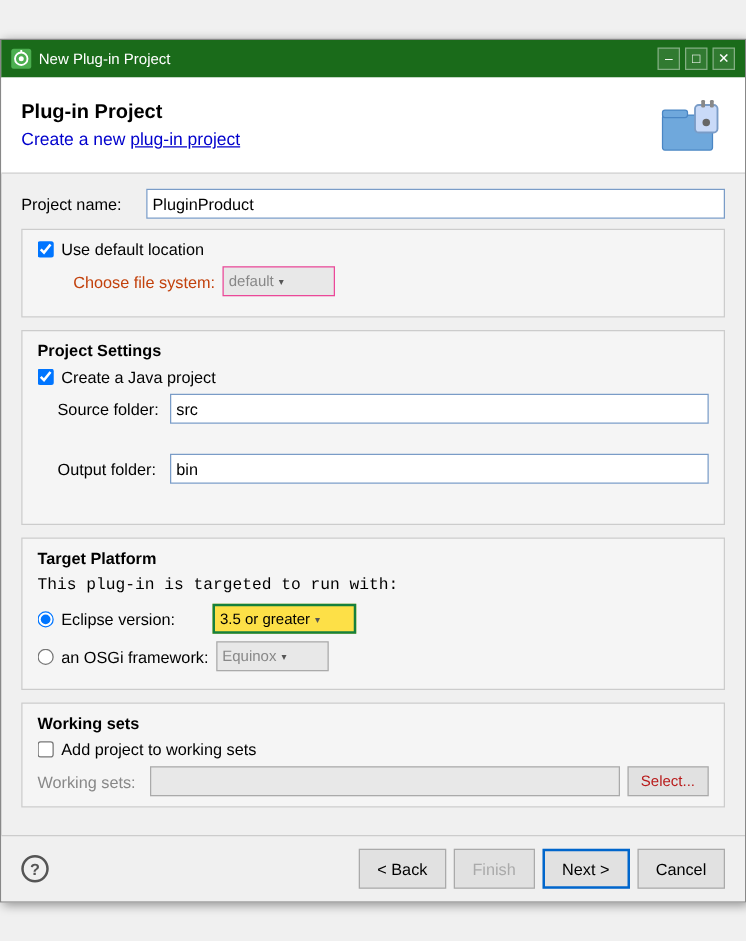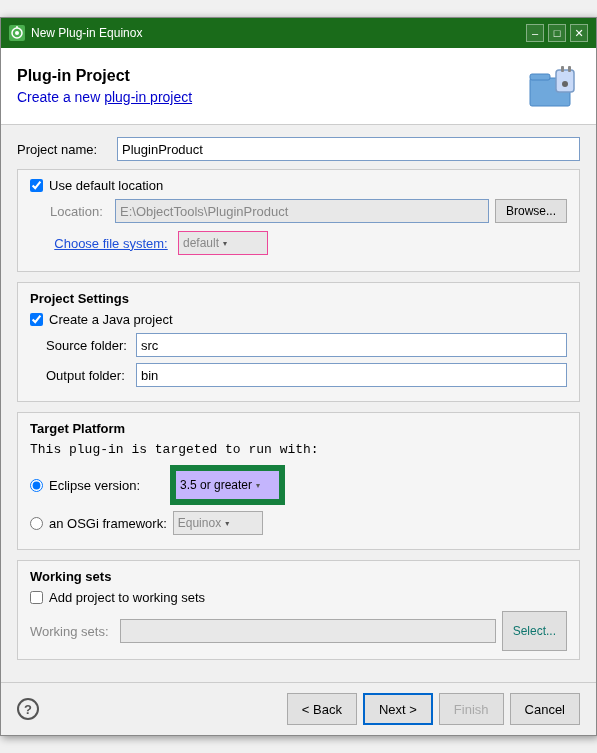--- a/index.html
+++ b/index.html
@@ -150,24 +150,23 @@
       color: #888;
     }
     .filesystem-row {
       display: flex;
       align-items: center;
       margin-bottom: 8px;
       padding-left: 20px;
     }
     .filesystem-label {
       min-width: 128px;
-      color: #1d4ed8;
-      text-align: center;
+      color: #c2410c;
+      text-align: right;
       padding-right: 6px;
-      text-decoration: underline;
     }
     .select-control {
       height: 24px;
       border: 1px solid #ec4899;
       background: #e8e8e8;
       padding: 0 4px;
       font-size: 12px;
       color: #888;
       display: flex;
       align-items: center;
@@ -193,44 +192,44 @@
     }
     .working-sets-box {
       border: 1px solid #ccc;
       padding: 8px 12px;
       margin-bottom: 10px;
       background: #f5f5f5;
     }
     .source-row {
       display: flex;
       align-items: center;
-      margin-bottom: 6px;
+      margin-bottom: 24px;
       padding-left: 16px;
     }
     .source-label {
       min-width: 90px;
       color: #000;
     }
     .radio-row {
       display: flex;
       align-items: center;
       gap: 6px;
       margin-bottom: 6px;
     }
     .radio-row input[type="radio"] {
       width: 13px;
       height: 13px;
     }
     .radio-label {
       min-width: 115px;
     }
     .eclipse-select {
-      height: 40px;
-      border: 6px solid #15803d;
-      background: #c4b5fd;
+      height: 24px;
+      border: 2px solid #15803d;
+      background: #fde047;
       padding: 0 4px;
       font-size: 12px;
       color: #000;
       display: flex;
       align-items: center;
       gap: 4px;
       cursor: pointer;
       min-width: 115px;
     }
     .osgi-select {
@@ -257,27 +256,27 @@
     }
     .working-sets-input {
       flex: 1;
       height: 24px;
       background: #e8e8e8;
       border: 1px solid #aaa;
       color: #888;
     }
     .select-ws-btn {
       margin-left: 6px;
-      height: 40px;
+      height: 24px;
       padding: 0 10px;
       background: #e1e1e1;
       border: 1px solid #aaa;
       cursor: pointer;
       font-size: 12px;
-      color: #0f766e;
+      color: #b91c1c;
     }
     .footer {
       border-top: 1px solid #ccc;
       padding: 10px 16px;
       display: flex;
       align-items: center;
       justify-content: space-between;
       background: #f0f0f0;
     }
     .footer-left {
@@ -326,21 +325,21 @@
 
   <div class="titlebar">
     <div class="titlebar-left">
       <div class="titlebar-icon">
         <svg width="14" height="14" viewBox="0 0 14 14">
           <circle cx="7" cy="7" r="5" fill="none" stroke="white" stroke-width="1.5"></circle>
           <circle cx="7" cy="7" r="2" fill="white"></circle>
           <line x1="7" y1="2" x2="7" y2="0" stroke="white" stroke-width="1.5"></line>
         </svg>
       </div>
-      <span class="titlebar-title">New Plug-in Equinox</span>
+      <span class="titlebar-title">New Plug-in Project</span>
     </div>
     <div class="titlebar-controls">
       <button class="titlebar-btn">–</button>
       <button class="titlebar-btn">□</button>
       <button class="titlebar-btn">✕</button>
     </div>
   </div>
 
   <div class="header-section">
     <div>
@@ -370,25 +369,20 @@
       <input class="form-input" type="text" value="PluginProduct" style="">
     </div>
 
     <div class="project-settings-box">
 
       <div class="checkbox-row">
         <input type="checkbox" checked="" style="">
         <span>Use default location</span>
       </div>
 
-      <div class="location-row">
-        <span class="location-label">Location:</span>
-        <input class="form-input disabled" type="text" value="E:\ObjectTools\PluginProduct" style="color: rgb(136, 136, 136); flex: 1 1 0%;">
-        <button class="browse-btn">Browse...</button>
-      </div>
 
       <div class="filesystem-row">
         <span class="filesystem-label">Choose file system:</span>
         <div class="select-control">
           <span>default</span>
           <span class="select-arrow">▾</span>
         </div>
       </div>
     </div>
 
@@ -442,18 +436,18 @@
       </div>
     </div>
   </div>
 
   <div class="footer">
     <div class="footer-left">
       <div class="help-icon">?</div>
     </div>
     <div class="footer-buttons">
       <button class="footer-btn">&lt; Back</button>
+      <button class="footer-btn disabled">Finish</button>
       <button class="footer-btn primary">Next &gt;</button>
-      <button class="footer-btn disabled">Finish</button>
       <button class="footer-btn">Cancel</button>
     </div>
   </div>
 </div>
 
 </body></html>

